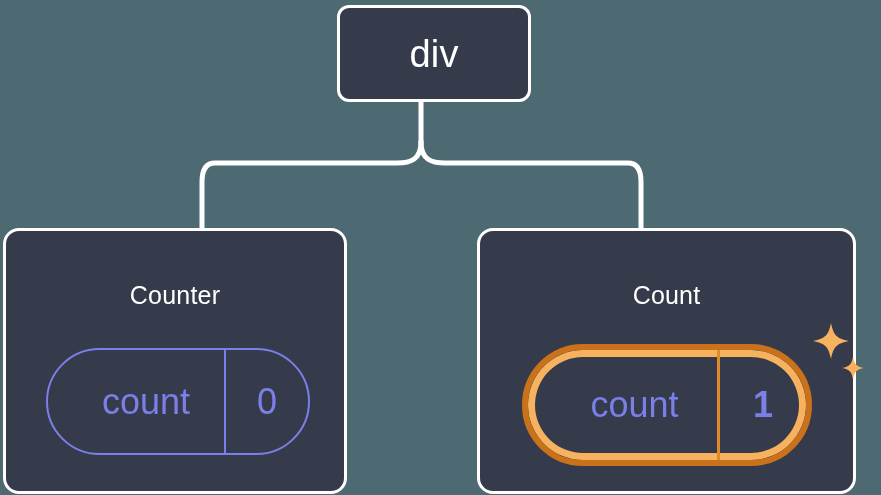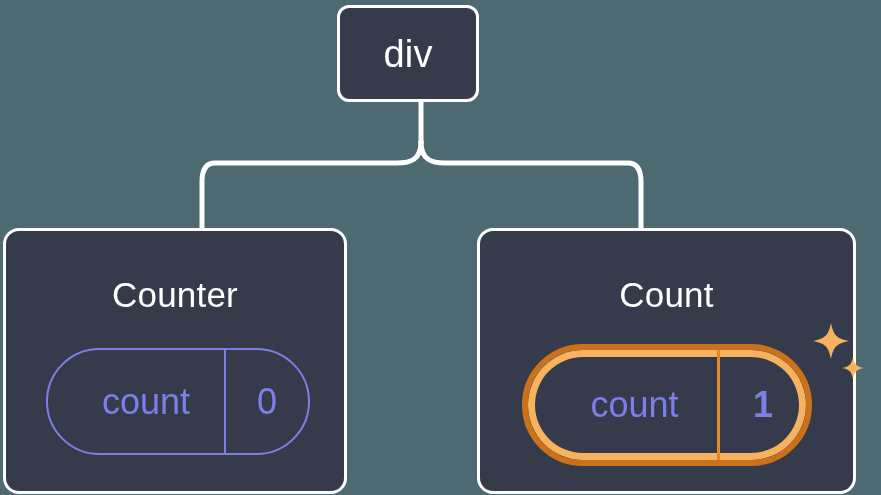--- a/index.html
+++ b/index.html
@@ -34,21 +34,21 @@
   .node {
     position: absolute;
     box-sizing: border-box;
     background: #353b4a;
     border: 3px solid #ffffff;
     border-radius: 14px;
   }
   .node-root {
     left: 337px;
     top: 5px;
-    width: 142px;
+    width: 194px;
     height: 97px;
     border-radius: 12px;
   }
   .node-child {
     top: 228px;
     height: 266px;
     border-radius: 16px;
   }
   .node-left  { left: 3px;   width: 344px; }
   .node-right { left: 477px; width: 379px; }
@@ -63,21 +63,21 @@
     letter-spacing: 0.2px;
     white-space: nowrap;
   }
   .node-root .node-title {
     top: 24px;
     font-size: 38px;
     line-height: 44px;
   }
   .node-child .node-title {
     top: 44px;
-    font-size: 35px;
+    font-size: 25px;
     line-height: 40px;
   }
 
   
   .pill {
     position: absolute;
     box-sizing: border-box;
     display: flex;
     align-items: stretch;
     border-radius: 999px;

